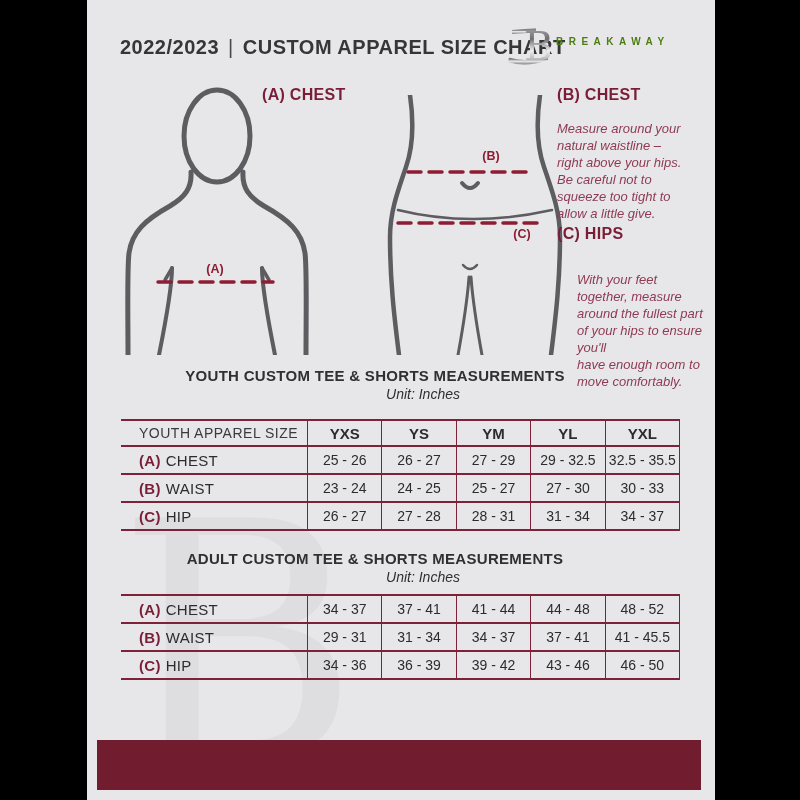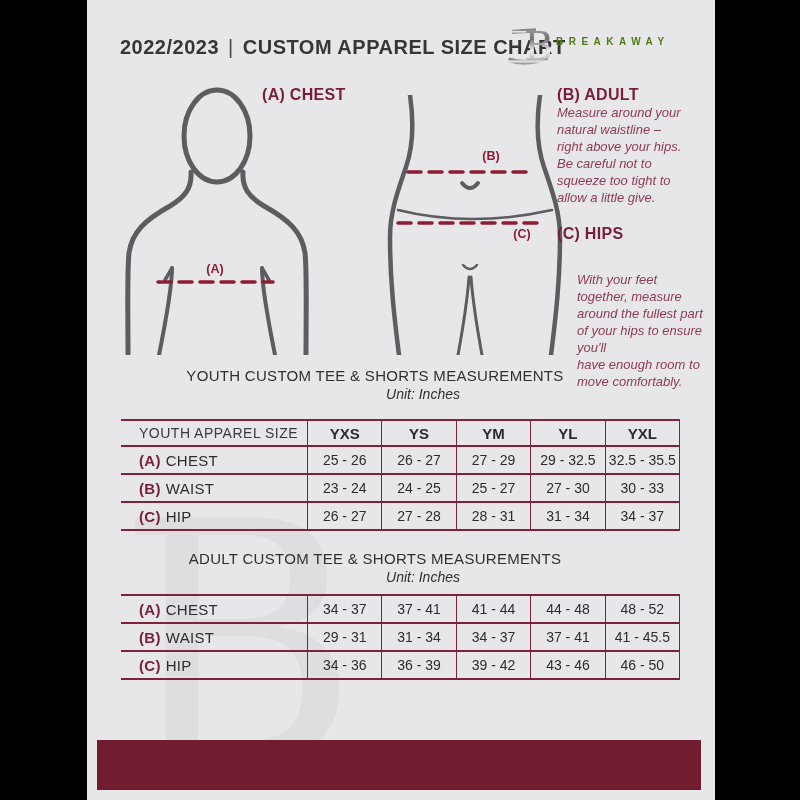--- a/index.html
+++ b/index.html
@@ -27,21 +27,21 @@
   .brand-name{position:absolute;left:50px;top:20px;font-size:10px;font-weight:bold;letter-spacing:5.5px;color:#4d7c0f;white-space:nowrap;}
 
   
   .sec-head{position:absolute;font-size:16px;font-weight:bold;color:var(--head-maroon);letter-spacing:.3px;white-space:nowrap;}
   .sec-body{position:absolute;font-size:13px;font-style:italic;line-height:17px;color:var(--para);white-space:pre-line;}
 
   
   .fig-label{position:absolute;width:40px;text-align:center;font-size:12.5px;font-weight:bold;color:var(--dash);}
 
   
-  .tbl-title{position:absolute;left:0;width:576px;text-align:center;font-size:15px;font-weight:normal;color:#303034;letter-spacing:.3px;}
+  .tbl-title{position:absolute;left:0;width:576px;text-align:center;font-size:15px;font-weight:bold;color:#303034;letter-spacing:.3px;}
   .tbl-unit{position:absolute;left:0;width:628px;text-align:center;font-size:14px;font-style:italic;color:#303034;padding-left:44px;}
 
   
   .size-table{position:absolute;left:34px;width:559px;border-top:2px solid var(--rule);z-index:1;}
   .trow{display:flex;border-bottom:2px solid var(--rule);height:28px;align-items:stretch;}
   .trow.thead{height:26px;}
   .cl{width:186px;display:flex;align-items:center;padding-left:18px;gap:5px;font-size:15px;color:var(--ink);letter-spacing:.3px;}
   .cl .pfx{font-weight:bold;color:var(--head-maroon);}
   .thead .cl{font-size:14px;color:var(--ink2);letter-spacing:.5px;}
   .cd{flex:1;border-left:1.5px solid var(--rule);display:flex;align-items:center;justify-content:center;font-size:14px;color:var(--ink);}
@@ -106,22 +106,22 @@
       <path d="M86,182 C88,210 93,238 97,260" stroke-width="3"></path>
       <line x1="23" y1="77" x2="147" y2="77" stroke="#8e1d33" stroke-width="3.5" stroke-dasharray="13 8"></line>
       <line x1="13" y1="128" x2="160" y2="128" stroke="#8e1d33" stroke-width="3.5" stroke-dasharray="13 8"></line>
     </g>
   </svg>
   <div class="fig-label" style="left:384px;top:149px;">(B)</div>
   <div class="fig-label" style="left:415px;top:227px;">(C)</div>
 
   <div class="sec-head" style="left:175px;top:86px;">(A) CHEST</div>
 
-  <div class="sec-head" style="left:470px;top:86px;">(B) ADULT</div>
-  <div class="sec-body" style="left:470px;top:104px;width:145px;">Measure around your
+  <div class="sec-head" style="left:470px;top:86px;">(B) CHEST</div>
+  <div class="sec-body" style="left:470px;top:120px;width:145px;">Measure around your
 natural waistline –
 right above your hips.
 Be careful not to
 squeeze too tight to
 allow a little give.</div>
 
   <div class="sec-head" style="left:470px;top:225px;">(C) HIPS</div>
   <div class="sec-body" style="left:490px;top:251px;width:155px;margin-top:20px;">With your feet
 together, measure
 around the fullest part

